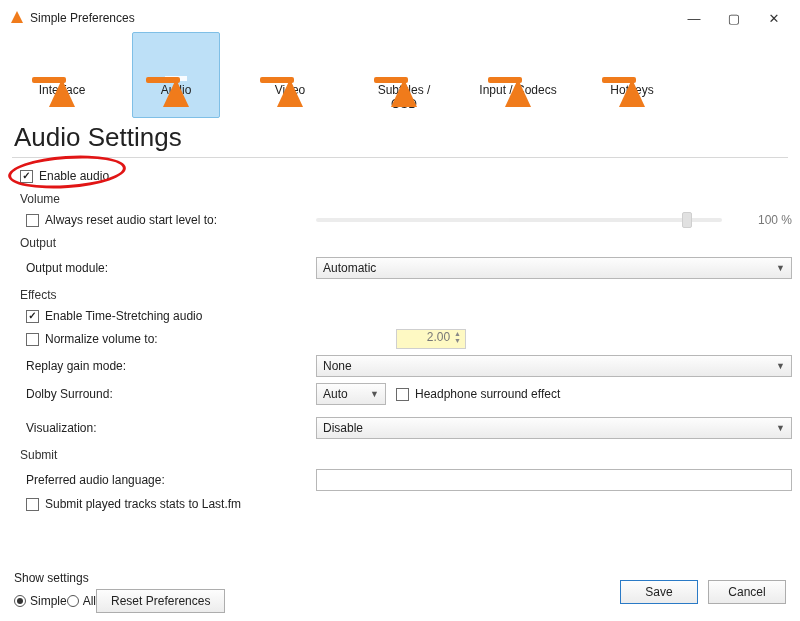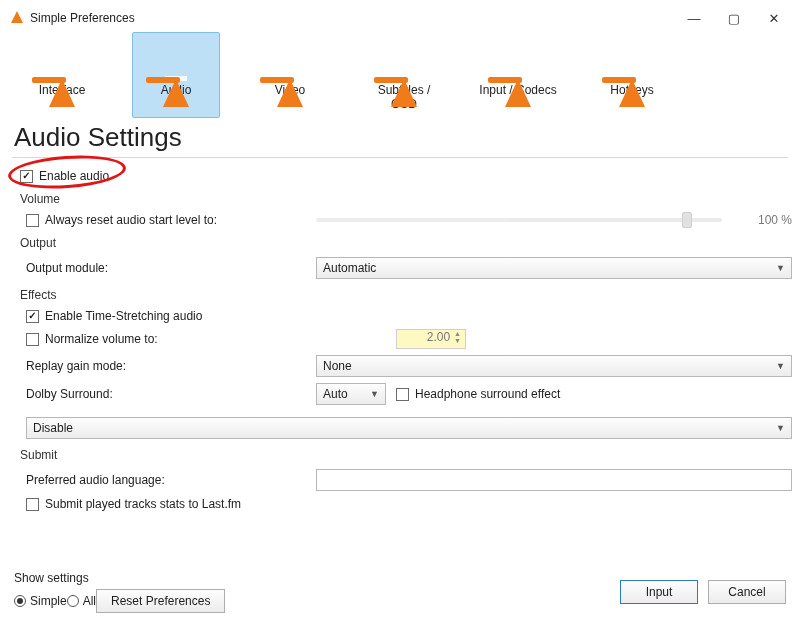--- a/index.html
+++ b/index.html
@@ -348,20 +348,21 @@
         <span>Auto</span>
         <span class="caret">▼</span>
       </div>
       <span class="chk">
         <span class="chk-box"></span>
         <span>Headphone surround effect</span>
       </span>
     </div>
   </div>
   <div class="row" style="margin-top:6px;">
+    <div class="label-col">Visualization:</div>
     <div class="control-col">
       <div class="select">
         <span>Disable</span>
         <span class="caret">▼</span>
       </div>
     </div>
   </div>
 
   <div class="section-label">Submit</div>
   <div class="row">
@@ -388,16 +389,16 @@
         <span>Simple</span>
       </span>
       <span class="radio">
         <span class="dot"></span>
         <span>All</span>
       </span>
       <span class="btn underline-first">Reset Preferences</span>
     </div>
   </div>
   <div class="footer-right">
-    <span class="btn primary underline-first">Input</span>
+    <span class="btn primary underline-first">Save</span>
     <span class="btn underline-first">Cancel</span>
   </div>
 </div>
 
 </body></html>

